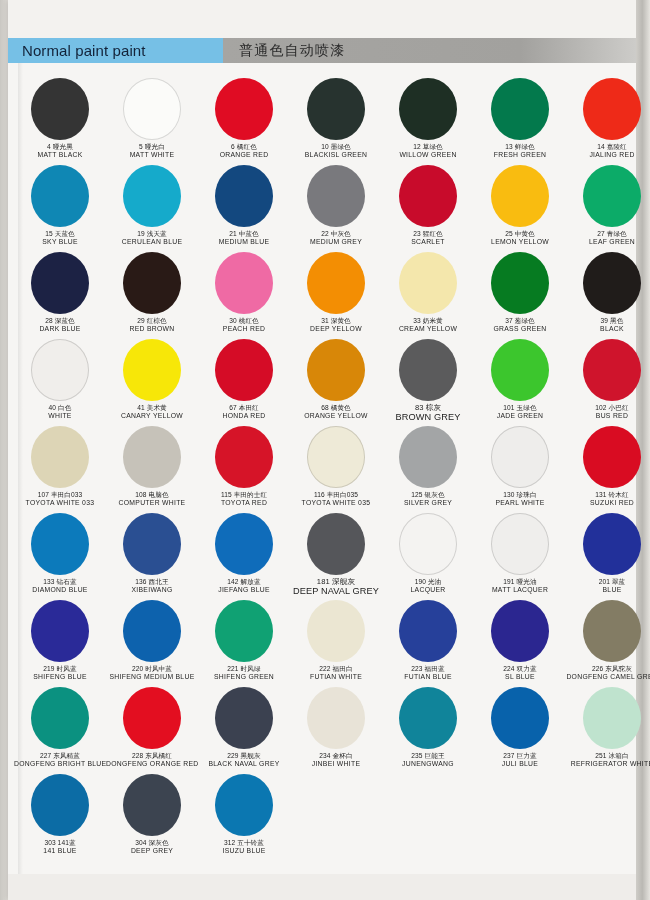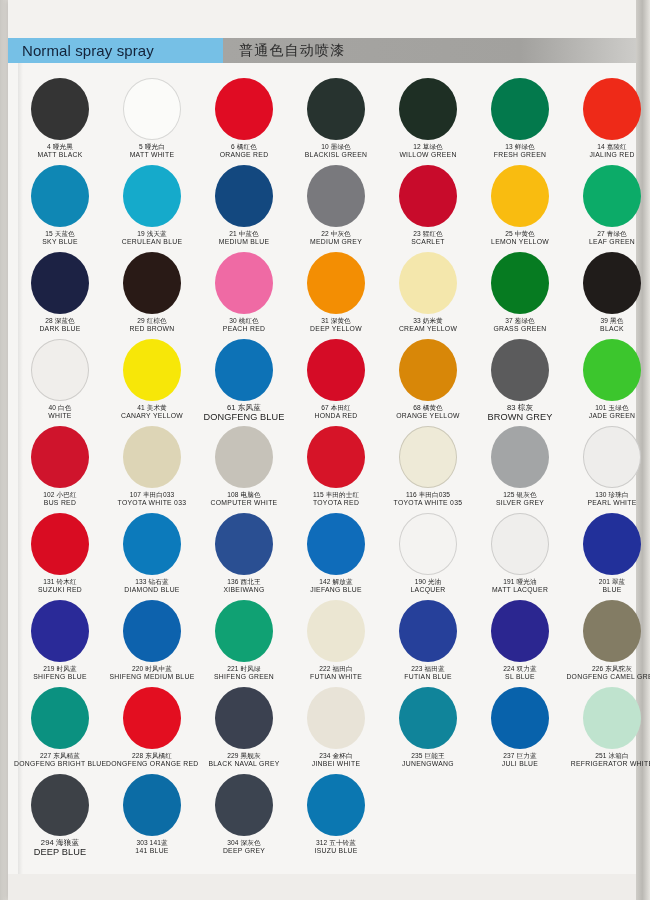--- a/index.html
+++ b/index.html
@@ -177,21 +177,21 @@
 
   <div id="left-edge"></div>
   <div id="paper"></div>
   <div id="crease"></div>
   <div id="top-margin"></div>
   <div id="bottom-margin"></div>
   <div id="right-edge"></div>
 
   <div id="header">
     <div id="header-en">
-      <span id="header-en-text">Normal spray spray</span>
+      <span id="header-en-text">Normal paint paint</span>
     </div>
     <div id="header-cn">
       <span id="header-cn-text">普通色自动喷漆</span>
     </div>
   </div>
 
   <div id="grid">
       <div class="cell">
         <div class="dot" style="background: rgb(52, 52, 52);"></div>
         <div class="labels">
@@ -347,27 +347,20 @@
         </div>
       </div>
       <div class="cell">
         <div class="dot" style="background: rgb(247, 231, 8);"></div>
         <div class="labels">
           <div class="lab-cn">41  美术黄</div>
           <div class="lab-en">CANARY YELLOW</div>
         </div>
       </div>
       <div class="cell">
-        <div class="dot" style="background: rgb(13, 114, 182);"></div>
-        <div class="labels">
-          <div class="lab-cn big">61  东风蓝</div>
-          <div class="lab-en big">DONGFENG BLUE</div>
-        </div>
-      </div>
-      <div class="cell">
         <div class="dot" style="background: rgb(213, 12, 38);"></div>
         <div class="labels">
           <div class="lab-cn">67  本田红</div>
           <div class="lab-en">HONDA RED</div>
         </div>
       </div>
       <div class="cell">
         <div class="dot" style="background: rgb(216, 135, 8);"></div>
         <div class="labels">
           <div class="lab-cn">68  橘黄色</div>
@@ -459,20 +452,27 @@
         </div>
       </div>
       <div class="cell">
         <div class="dot" style="background: rgb(15, 108, 186);"></div>
         <div class="labels">
           <div class="lab-cn">142  解放蓝</div>
           <div class="lab-en">JIEFANG BLUE</div>
         </div>
       </div>
       <div class="cell">
+        <div class="dot" style="background: rgb(85, 86, 90);"></div>
+        <div class="labels">
+          <div class="lab-cn big">181  深舰灰</div>
+          <div class="lab-en big">DEEP NAVAL GREY</div>
+        </div>
+      </div>
+      <div class="cell">
         <div class="dot outline" style="background: rgb(244, 243, 241);"></div>
         <div class="labels">
           <div class="lab-cn">190  光油</div>
           <div class="lab-en">LACQUER</div>
         </div>
       </div>
       <div class="cell">
         <div class="dot outline" style="background: rgb(239, 238, 236);"></div>
         <div class="labels">
           <div class="lab-cn">191  哑光油</div>
@@ -578,27 +578,20 @@
         </div>
       </div>
       <div class="cell">
         <div class="dot" style="background: rgb(191, 227, 206);"></div>
         <div class="labels">
           <div class="lab-cn">251  冰箱白</div>
           <div class="lab-en">REFRIGERATOR WHITE</div>
         </div>
       </div>
       <div class="cell">
-        <div class="dot" style="background: rgb(61, 65, 71);"></div>
-        <div class="labels">
-          <div class="lab-cn big">294  海狼蓝</div>
-          <div class="lab-en big">DEEP BLUE</div>
-        </div>
-      </div>
-      <div class="cell">
         <div class="dot" style="background: rgb(12, 108, 165);"></div>
         <div class="labels">
           <div class="lab-cn">303  141蓝</div>
           <div class="lab-en">141 BLUE</div>
         </div>
       </div>
       <div class="cell">
         <div class="dot" style="background: rgb(60, 68, 80);"></div>
         <div class="labels">
           <div class="lab-cn">304  深灰色</div>

